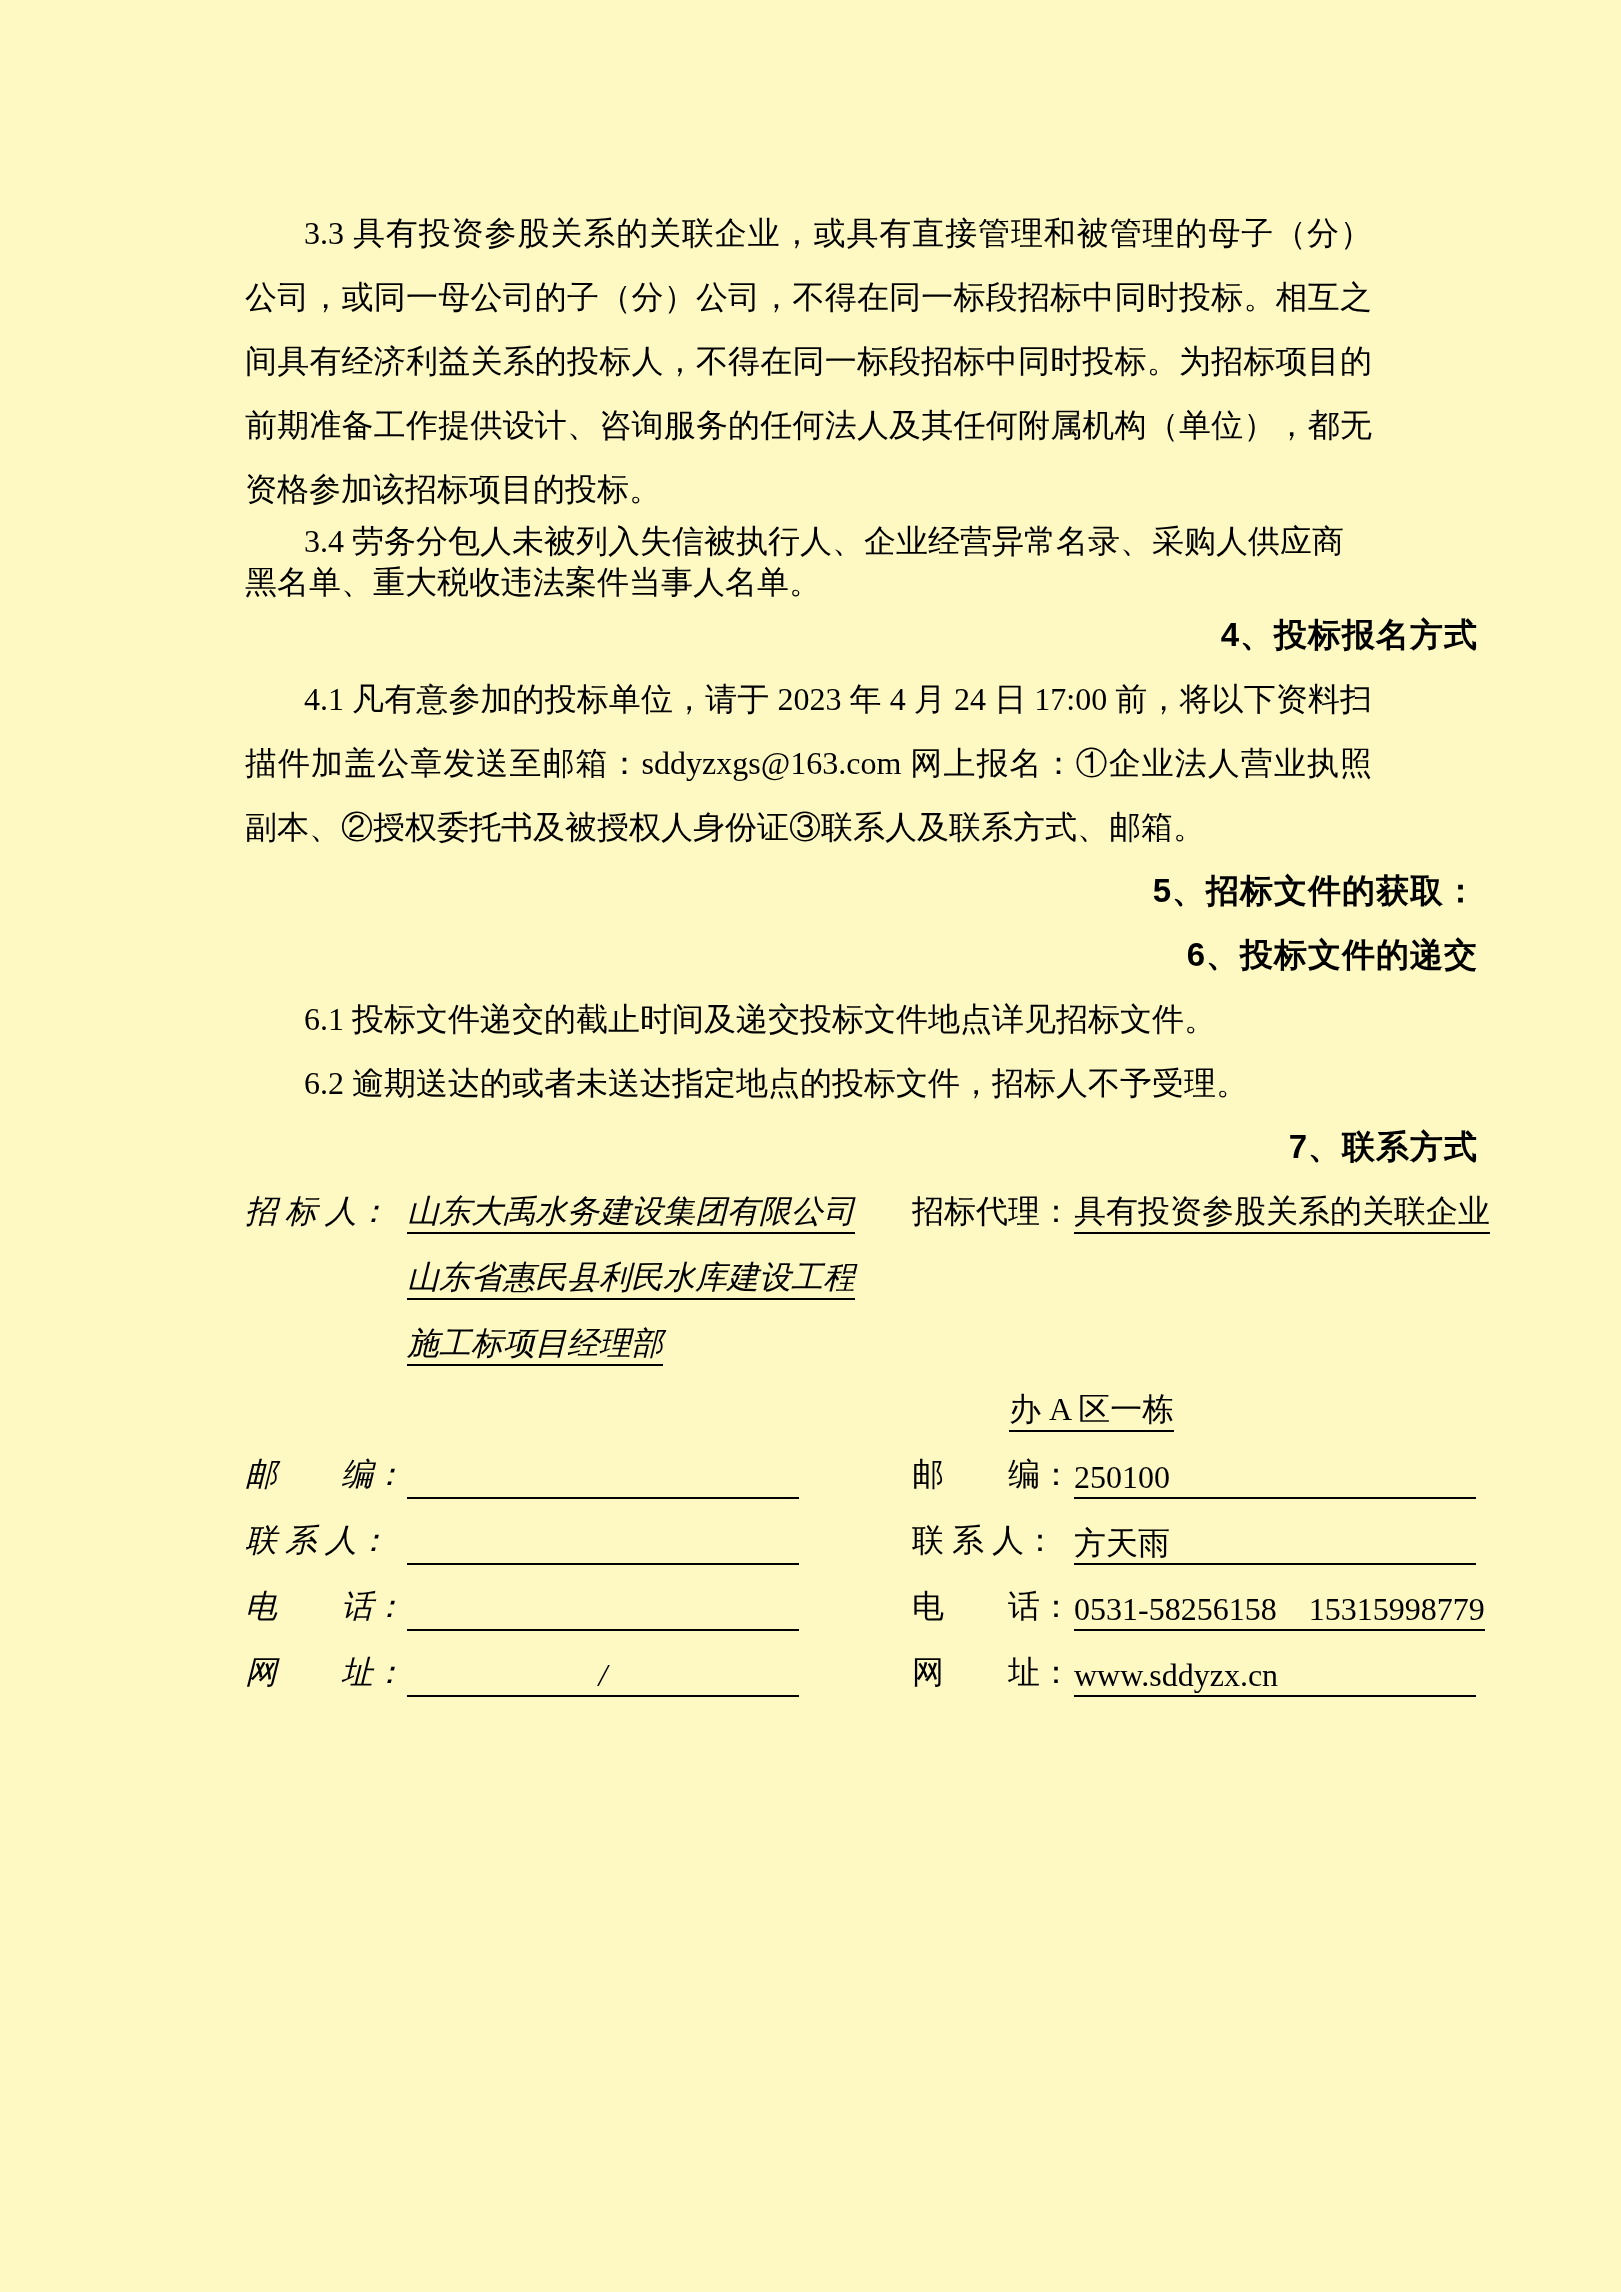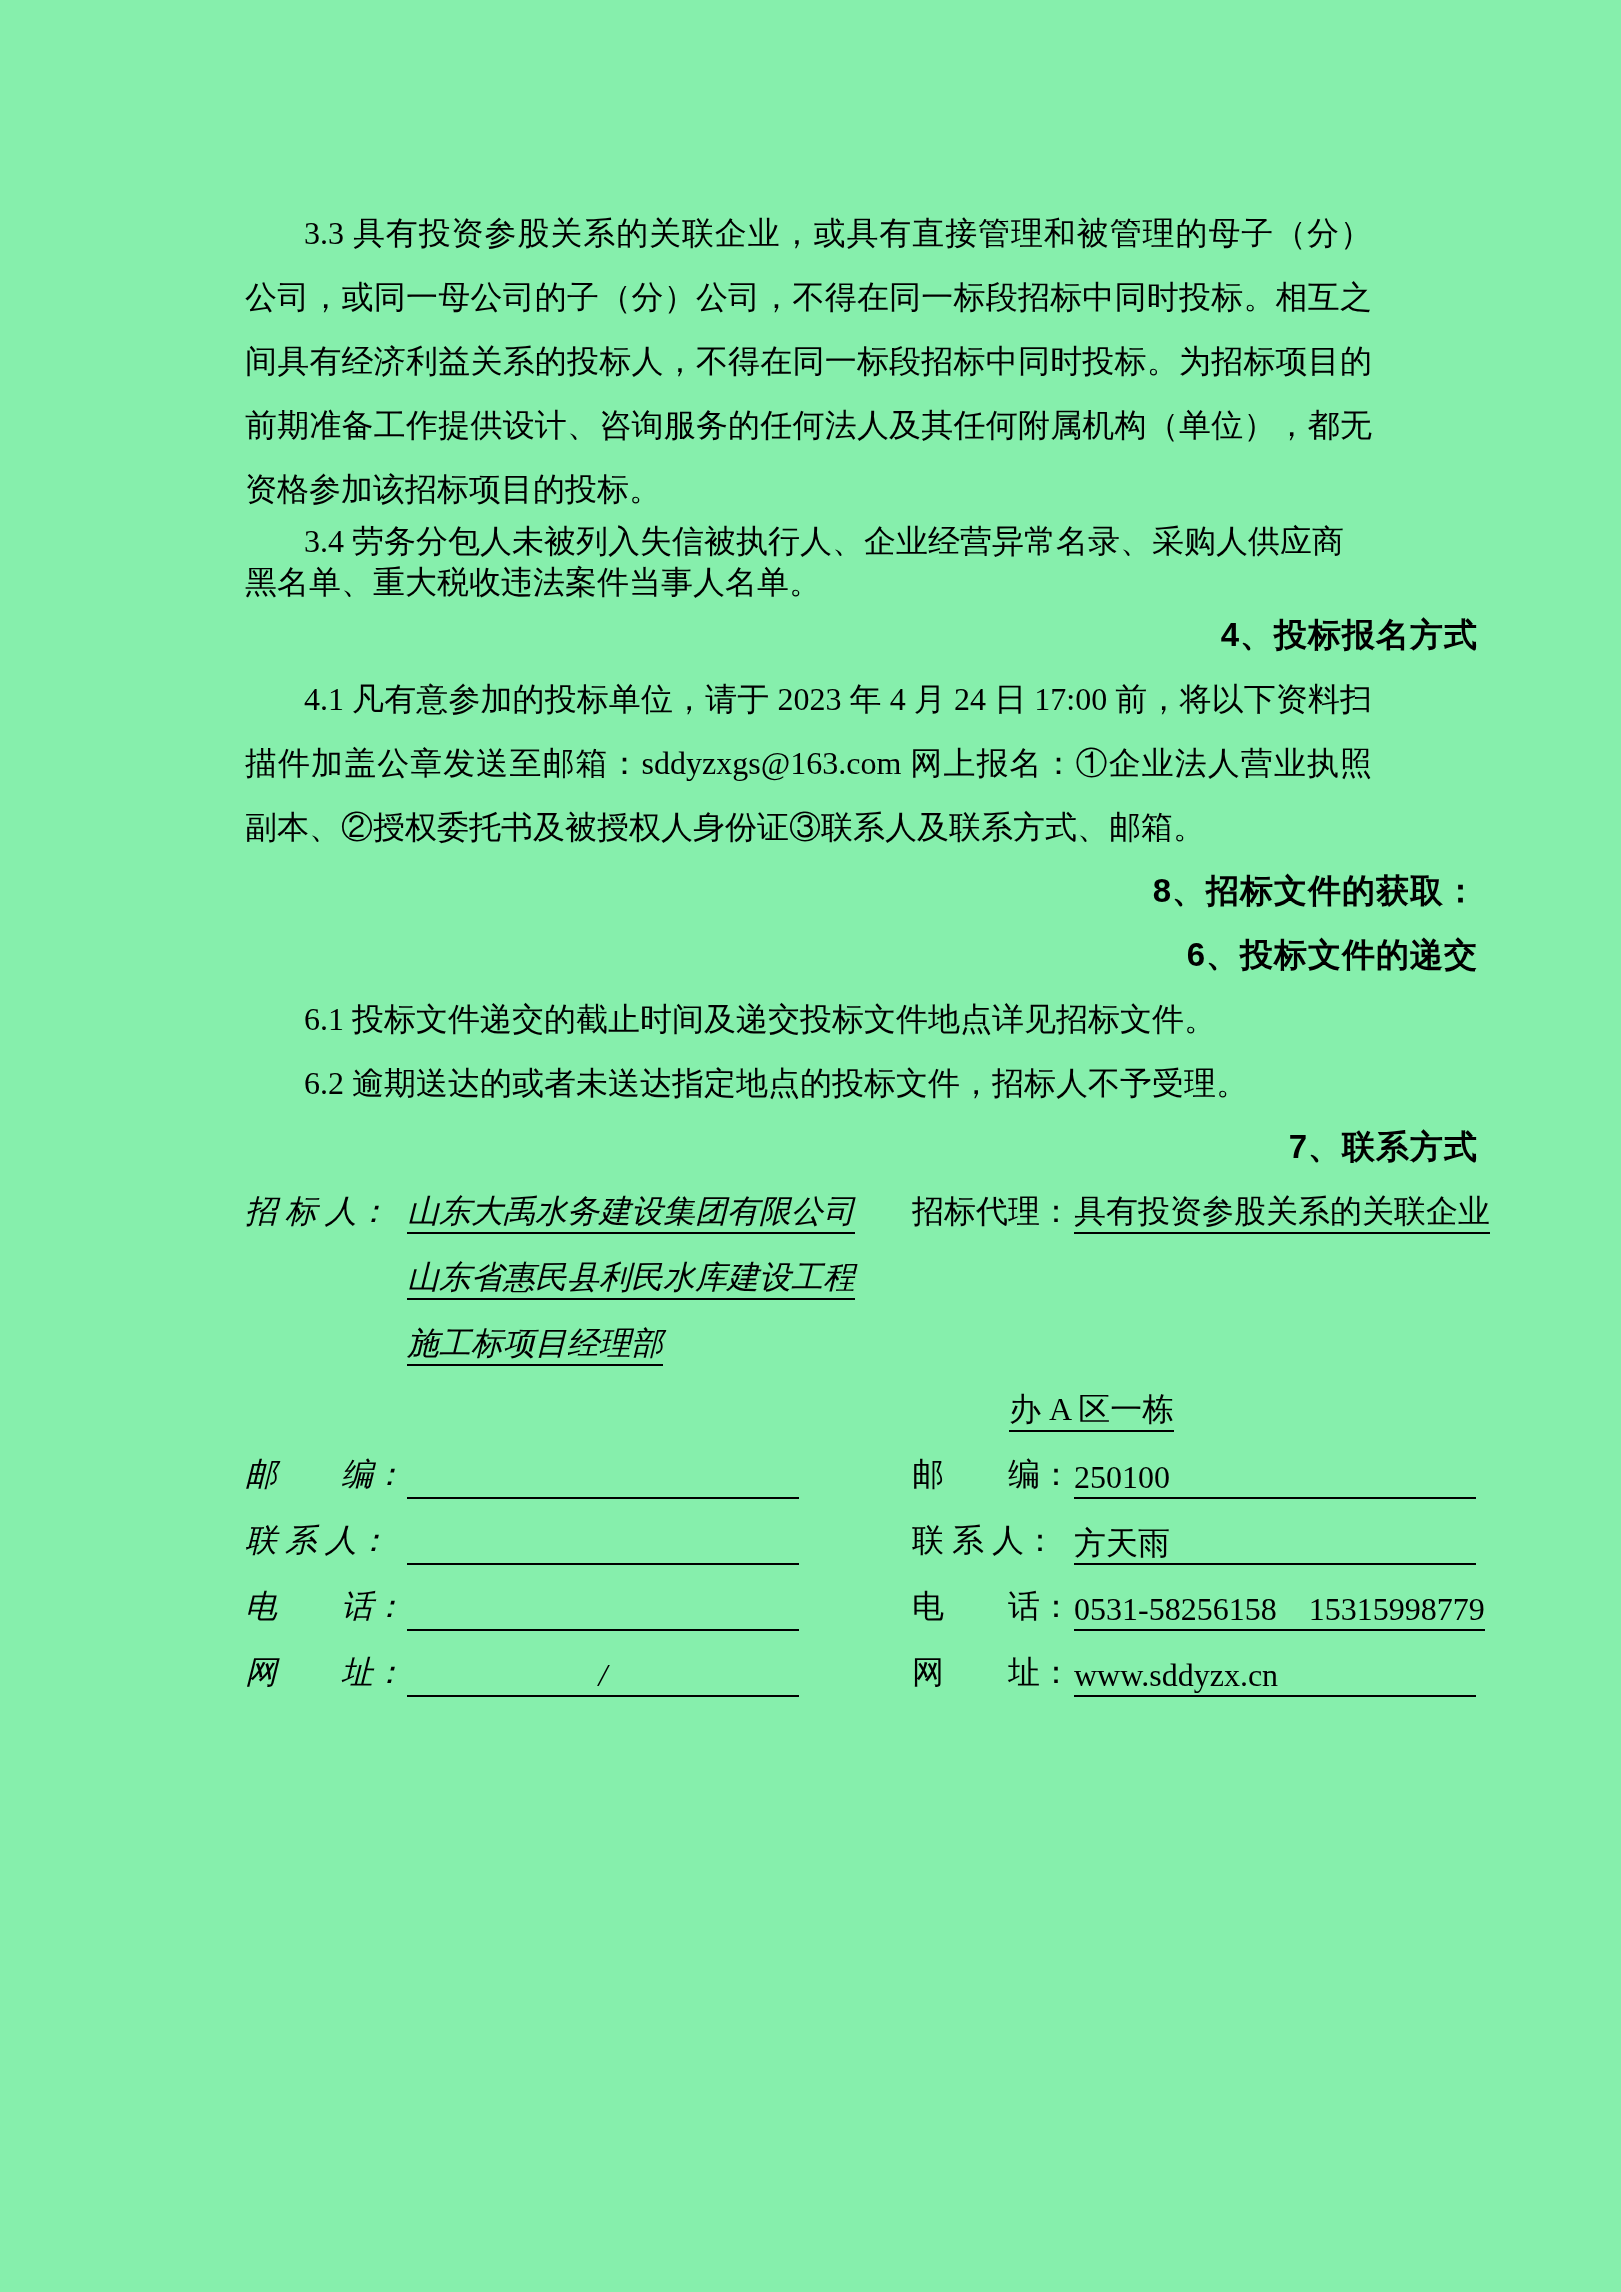--- a/index.html
+++ b/index.html
@@ -1,21 +1,21 @@
 <!DOCTYPE html>
 <html lang="zh"><head>
 <meta charset="utf-8">
 <style>
   * { margin: 0; padding: 0; box-sizing: border-box; }
   html, body { background: #ffffff; }
   .page {
     position: relative;
     width: 1621px;
     height: 2293px;
-    background: #86efac;
+    background: #fef9c3;
     color: #000000;
     padding: 201px 143px 0 245px;
     font-family: "Liberation Serif", "DejaVu Serif", serif;
     font-size: 32px;
     overflow: hidden;
   }
   
   .para {
     width: 1127px;
     line-height: 64px;
@@ -63,21 +63,21 @@
   <p class="para tight">
     <span class="pline ind">3.4 劳务分包人未被列入失信被执行人、企业经营异常名录、采购人供应商</span>
     <span class="pline">黑名单、重大税收违法案件当事人名单。</span>
   </p>
 
   <h2 class="h">4、投标报名方式</h2>
 
   <p class="para">4.1 凡有意参加的投标单位，请于 2023 年 4 月 24 日 17:00 前，将以下资料扫描件加盖公章发送至邮箱：sddyzxgs@163.com 网上报名：①企业法人营业执照副本、②授权委托书及被授权人身份证③联系人及联系方式、邮箱。</p>
 
 
-  <h2 class="h">8、招标文件的获取：</h2>
+  <h2 class="h">5、招标文件的获取：</h2>
 
 
   <h2 class="h">6、投标文件的递交</h2>
 
   <p class="para single">6.1 投标文件递交的截止时间及递交投标文件地点详见招标文件。</p>
 
   <p class="para single">6.2 逾期送达的或者未送达指定地点的投标文件，招标人不予受理。</p>
 
   <h2 class="h">7、联系方式</h2>
 

